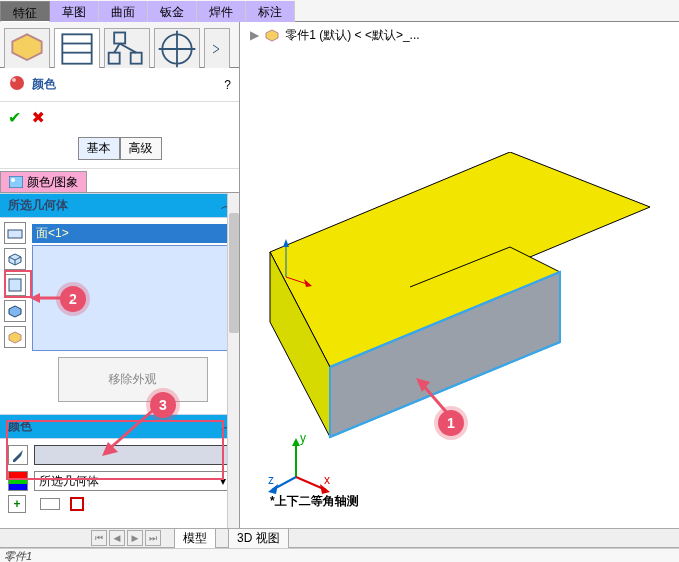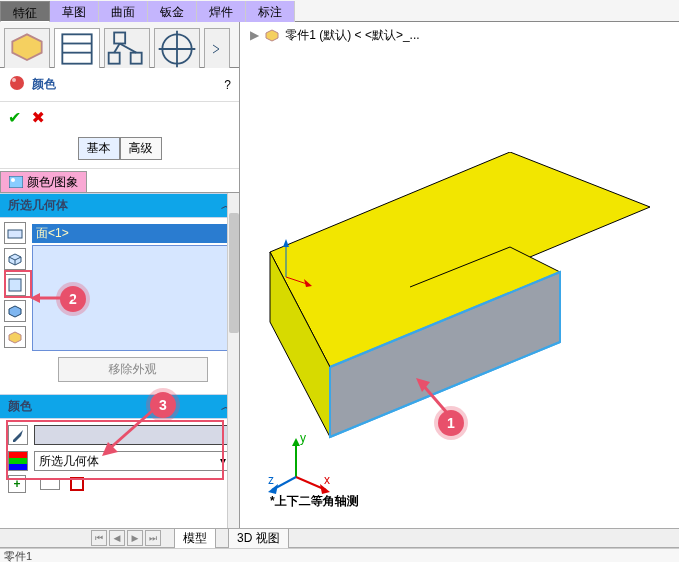--- a/index.html
+++ b/index.html
@@ -35,21 +35,21 @@
 
   .sec-head { background:#0ea5e9; color:#346; font-weight:bold; padding:3px 8px; display:flex; justify-content:space-between; align-items:center; border-top:1px solid #c7d5e8; border-bottom:1px solid #c7d5e8;}
   .sec-head .caret{ font-size:10px; color:#346;}
 
   .geom-body { padding:4px 6px 6px 32px; position:relative; }
   .face-item { background:#2a7cd0; color:#fef9c3; padding:1px 4px; margin:2px 0; }
   .sel-area { height:106px; border:1px solid #6a8fd8; background:#d6e6ff; margin:2px 0 6px 0;}
   .icon-col { position:absolute; left:4px; top:4px; display:flex; flex-direction:column; gap:4px;}
   .icon-col .ic{ width:22px; height:22px; border:1px solid #888; background:#fff; display:flex; align-items:center; justify-content:center; position:relative;}
   .icon-col .ic svg{ width:18px; height:18px;}
-  .remove-btn { display:block; width:150px; margin:0 auto 6px auto; padding:3px 0; border:1px solid #aaa; background:#f4f4f4; color:#888; text-align:center;}
+  .remove-btn { display:block; width:150px; margin:0 auto 6px auto; padding:13px 0; border:1px solid #aaa; background:#f4f4f4; color:#888; text-align:center;}
 
   .color-sec { padding:6px 8px; display:flex; align-items:center; gap:6px;}
   .swatch{ flex:1; height:20px; border:1px solid #444; background:#d6d9e6;}
   .dropper{ width:20px; height:20px; border:1px solid #888; background:#fff; display:flex; align-items:center; justify-content:center;}
 
   .grayscale-row{ display:flex; align-items:center; gap:6px; padding:0 8px 2px 8px;}
   .gs-grid{ width:20px; height:20px; border:1px solid #888; background:
      linear-gradient(#f00 33%, #0c0 33% 66%, #00f 66%); }
   .gs-grid2{ width:20px; height:12px; border:1px solid #888; background:#fff; margin-left:4px;}
   .gs-select{ flex:1; border:1px solid #888; height:20px; padding:1px 4px; display:flex; align-items:center; justify-content:space-between;}
@@ -71,21 +71,21 @@
   .arrow-line{ position:absolute; pointer-events:none;}
 
   
   .hl{ position:absolute; border:2px solid #e8506b;}
 
   
   .bottom-tabs{ position:absolute; left:0; bottom:14px; height:20px; width:100%; background:#efefef; display:flex; align-items:center; border-top:1px solid #aaa; border-bottom:1px solid #aaa;}
   .bottom-tabs .nav{ width:16px; height:16px; border:1px solid #aaa; margin:0 1px; text-align:center; line-height:14px; color:#888; font-size:9px;}
   .bottom-tabs .btab{ padding:1px 8px; border:1px solid #aaa; background:#f8f8f8; margin-left:12px;}
   .bottom-tabs .btab.active{ background:#fff;}
-  .statusbar{ position:absolute; left:0; bottom:0; height:14px; width:100%; background:#f7f7f7; padding:0 4px; font-size:11px; color:#444; border-top:1px solid #ccc;}
+  .statusbar{ position:absolute; left:0; bottom:0; height:14px; width:100%; background:#f7f7f7; padding:0 4px; font-size:11px; color:#444; border-top:1px solid #ccc;font-style:italic;}
 
   .splitter{ position:absolute; left:241px; top:22px; width:6px; height:24px; border:1px solid #aaa; background:#eee;}
 
   .scrollbar{ position:absolute; right:0; top:0; bottom:0; width:12px; background:#f0f0f0; border-left:1px solid #ccc;}
   .thumb{ position:absolute; left:1px; top:20px; width:10px; height:120px; background:#c7c7c7; border-radius:2px;}
 
 </style>
 </head>
 <body>
 

